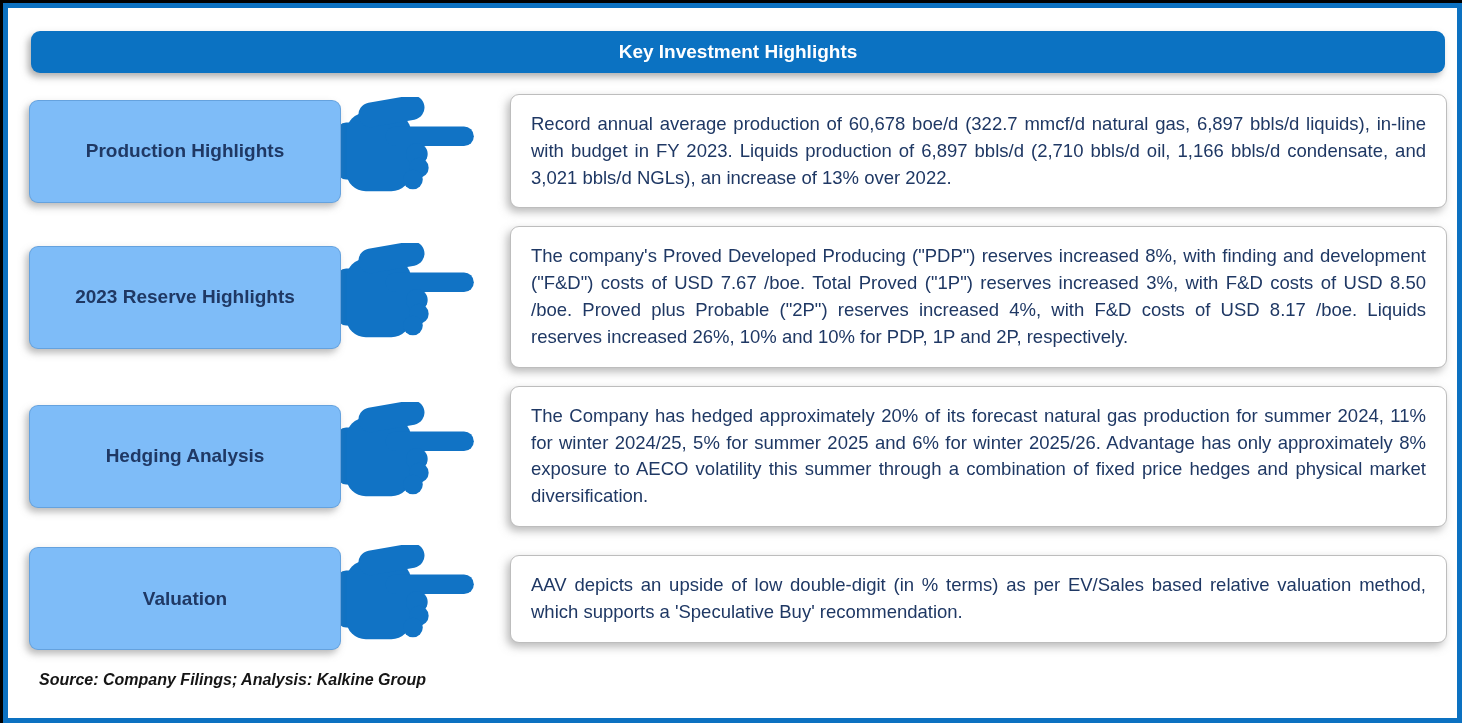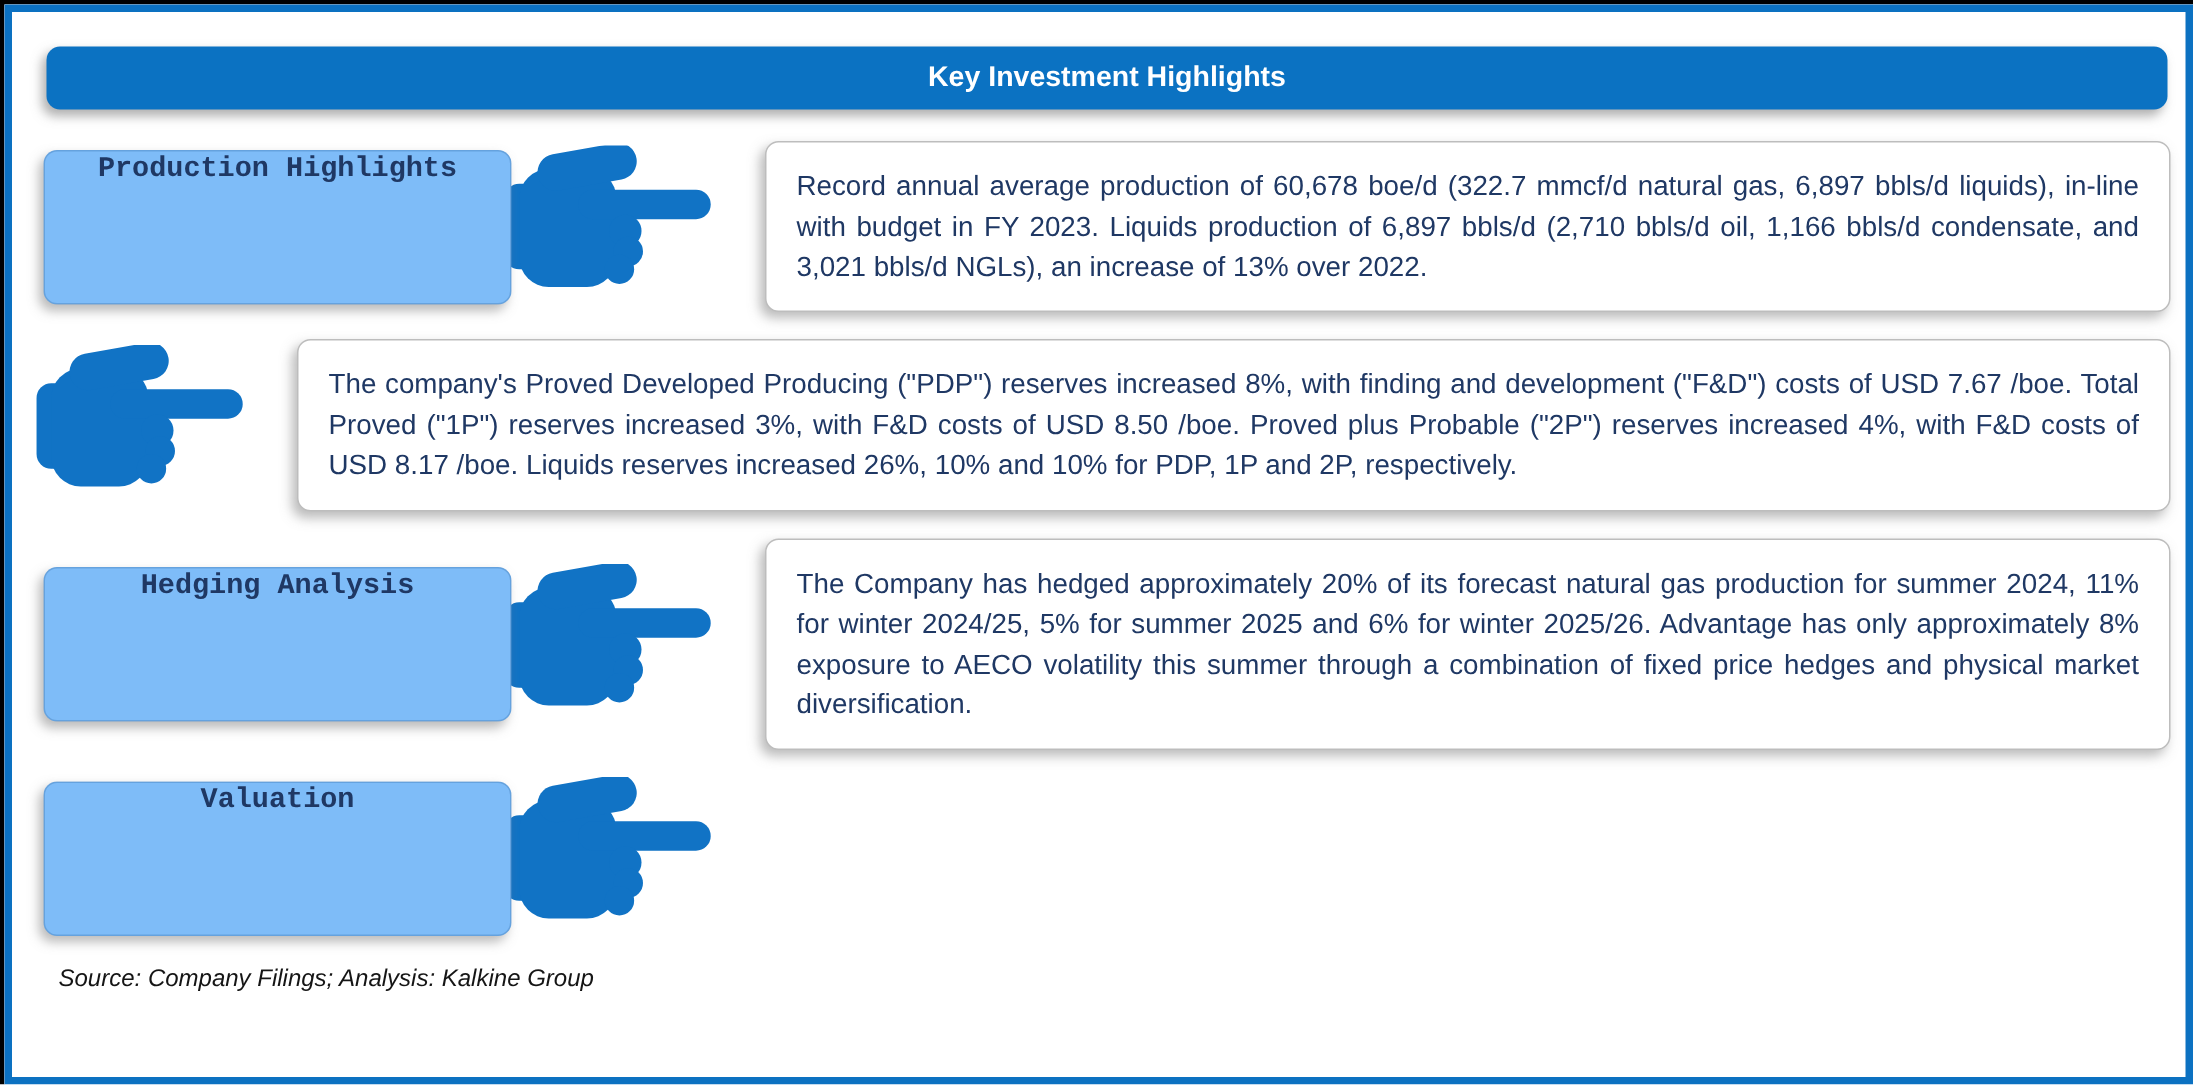--- a/index.html
+++ b/index.html
@@ -31,26 +31,26 @@
   }
 
   .row { display: flex; align-items: center; margin-bottom: 18px; }
 
   .label-col { width: 312px; flex: none; display: flex; }
   .label-box {
     width: 100%; min-height: 103px;
     background: var(--label-box-bg, #7EBCF8);
     border: 1px solid rgba(70,130,190,0.45);
     border-radius: 9px;
-    display: flex; align-items: flex-start; justify-content: center;
+    display: flex; align-items: center; justify-content: center;
     text-align: center;
     color: var(--navy-text, #1F3864);
     font-size: 19px; font-weight: bold;
     box-shadow: -3px 4px 7px rgba(120,120,120,0.5);
-    position: relative; z-index: 2; font-family: Liberation Mono, monospace;
+    position: relative; z-index: 2;
   }
 
   .hand-col {
     width: 152px; flex: none;
     display: flex; align-items: center;
     margin-left: -6px;
     position: relative; z-index: 1;
   }
   .hand-col svg { display: block; }
 
@@ -67,21 +67,21 @@
     color: var(--navy-text, #1F3864);
     font-size: 18.5px;
     line-height: 1.45;
     text-align: justify;
   }
 
   .source-note {
     margin: 8px 0 0 10px;
     font-size: 16px;
     font-style: italic;
-    font-weight: normal;
+    font-weight: bold;
     color: #151515;
   }
 </style>
 </head>
 <body>
 
 <div class="frame">
   <div class="blue-frame">
     <div class="canvas">
 
@@ -107,20 +107,25 @@
               <circle cx="78" cy="84" r="10"></circle>
             </g>
           </svg>
         </div>
         <div class="text-box">
           <p>Record annual average production of 60,678 boe/d (322.7 mmcf/d natural gas, 6,897 bbls/d liquids), in-line with budget in FY 2023. Liquids production of 6,897 bbls/d (2,710 bbls/d oil, 1,166 bbls/d condensate, and 3,021 bbls/d NGLs), an increase of 13% over 2022.</p>
         </div>
       </div>
 
       <div class="row">
+        <div class="label-col">
+          <div class="label-box">
+            <span>2023 Reserve Highlights</span>
+          </div>
+        </div>
         <div class="hand-col">
           <svg width="150" height="108" viewBox="0 0 150 110">
             <g fill="#1173C5">
               <rect x="0" y="26" width="36" height="58" rx="10"></rect>
               <rect x="10" y="16" width="66" height="80" rx="20"></rect>
               <rect x="22" y="2" width="68" height="25" rx="12.5" transform="rotate(-10 56 14)"></rect>
               <rect x="50" y="30" width="90" height="20" rx="10"></rect>
               <circle cx="82" cy="58" r="11"></circle>
               <circle cx="84" cy="72" r="10"></circle>
               <circle cx="78" cy="84" r="10"></circle>
@@ -168,19 +173,22 @@
               <rect x="0" y="26" width="36" height="58" rx="10"></rect>
               <rect x="10" y="16" width="66" height="80" rx="20"></rect>
               <rect x="22" y="2" width="68" height="25" rx="12.5" transform="rotate(-10 56 14)"></rect>
               <rect x="50" y="30" width="90" height="20" rx="10"></rect>
               <circle cx="82" cy="58" r="11"></circle>
               <circle cx="84" cy="72" r="10"></circle>
               <circle cx="78" cy="84" r="10"></circle>
             </g>
           </svg>
         </div>
+        <div class="text-box">
+          <p>AAV depicts an upside of low double-digit (in % terms) as per EV/Sales based relative valuation method, which supports a 'Speculative Buy' recommendation.</p>
+        </div>
       </div>
 
       <div class="source-note">Source: Company Filings; Analysis: Kalkine Group</div>
 
     </div>
   </div>
 </div>
 
 </body></html>

